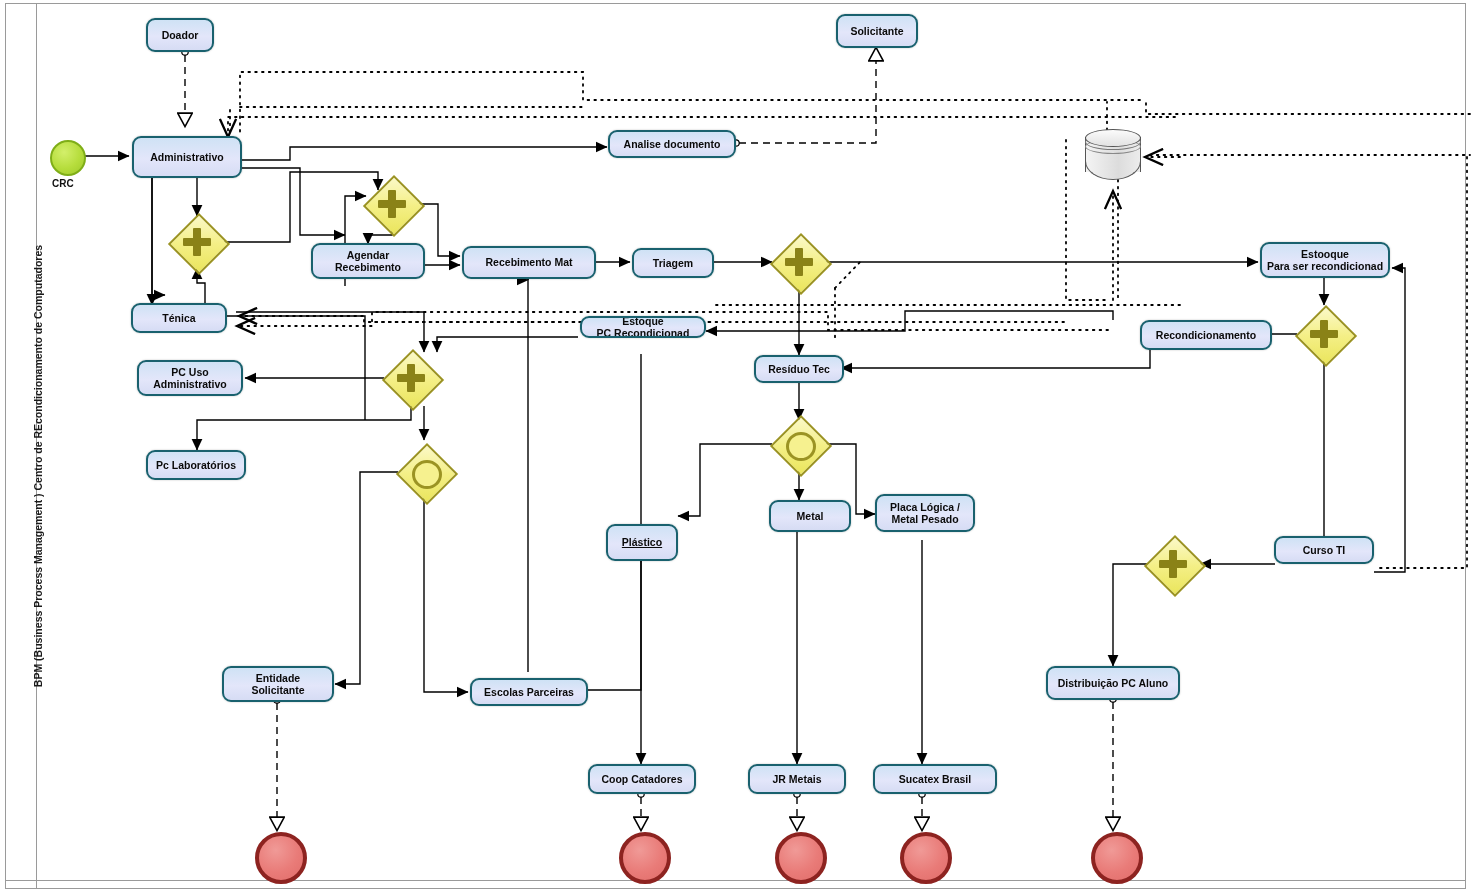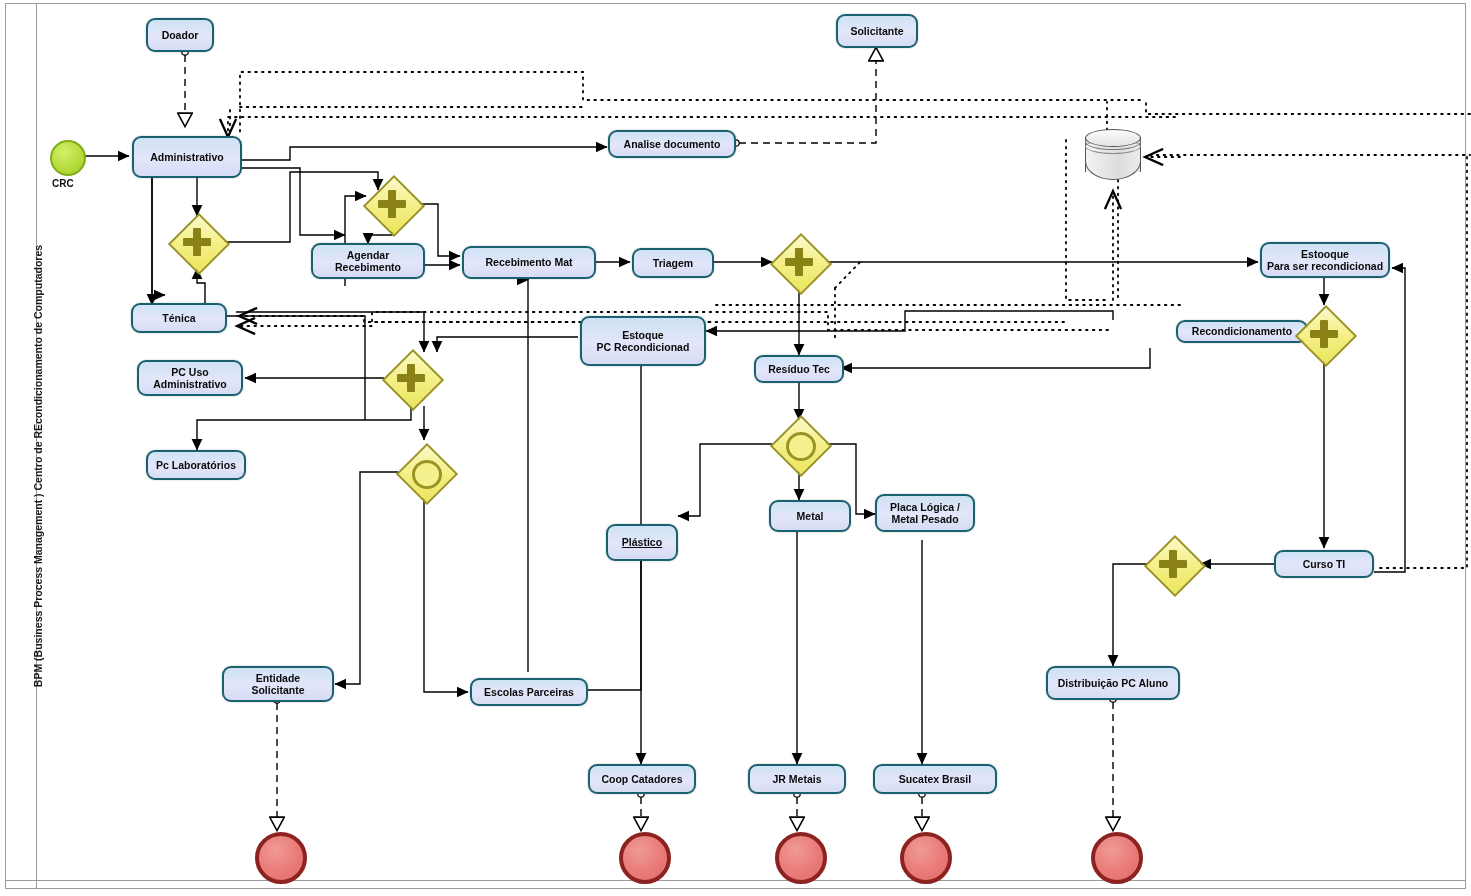--- a/index.html
+++ b/index.html
@@ -288,40 +288,40 @@
   <div class="start-label" style="left:52px;top:178px;">CRC</div>
 
   <div class="task" style="left:146px;top:18px;width:68px;height:34px;">Doador</div>
   <div class="task" style="left:836px;top:14px;width:82px;height:34px;">Solicitante</div>
   <div class="task" style="left:132px;top:136px;width:110px;height:42px;">Administrativo</div>
   <div class="task" style="left:608px;top:130px;width:128px;height:28px;">Analise documento</div>
   <div class="task" style="left:311px;top:243px;width:114px;height:36px;white-space:pre-line;">Agendar Recebimento</div>
   <div class="task" style="left:462px;top:246px;width:134px;height:33px;">Recebimento Mat</div>
   <div class="task" style="left:632px;top:248px;width:82px;height:30px;">Triagem</div>
   <div class="task" style="left:131px;top:303px;width:96px;height:30px;">Ténica</div>
-  <div class="task" style="left:580px;top:316px;width:126px;height:50px;white-space:pre-line;">Estoque
+  <div class="task" style="left:580px;top:316px;width:126px;height:22px;white-space:pre-line;">Estoque
 PC Recondicionad</div>
   <div class="task" style="left:754px;top:355px;width:90px;height:28px;">Resíduo Tec</div>
   <div class="task" style="left:137px;top:360px;width:106px;height:36px;white-space:pre-line;">PC Uso
 Administrativo</div>
   <div class="task" style="left:146px;top:450px;width:100px;height:30px;">Pc Laboratórios</div>
   <div class="task" style="left:606px;top:524px;width:72px;height:37px;text-decoration:underline;">Plástico</div>
   <div class="task" style="left:757px;top:500px;width:82px;height:32px;margin-left:12px;">Metal</div>
   <div class="task" style="left:875px;top:494px;width:100px;height:38px;white-space:pre-line;">Placa Lógica /
 Metal Pesado</div>
   <div class="task" style="left:222px;top:666px;width:112px;height:36px;white-space:pre-line;">Entidade
 Solicitante</div>
   <div class="task" style="left:470px;top:678px;width:118px;height:28px;">Escolas Parceiras</div>
   <div class="task" style="left:588px;top:764px;width:108px;height:30px;">Coop Catadores</div>
   <div class="task" style="left:748px;top:764px;width:98px;height:30px;">JR Metais</div>
   <div class="task" style="left:873px;top:764px;width:124px;height:30px;">Sucatex Brasil</div>
   <div class="task" style="left:1260px;top:242px;width:130px;height:36px;white-space:pre-line;">Estooque
 Para ser recondicionad</div>
-  <div class="task" style="left:1176px;top:320px;width:132px;height:23px;">Recondicionamento</div>
-  <div class="task" style="left:1274px;top:550px;width:100px;height:28px;">Curso  TI</div>
+  <div class="task" style="left:1140px;top:320px;width:132px;height:30px;">Recondicionamento</div>
+  <div class="task" style="left:1274px;top:536px;width:100px;height:28px;">Curso  TI</div>
   <div class="task" style="left:1046px;top:666px;width:134px;height:34px;">Distribuição PC Aluno</div>
 
   <div class="gw" style="left:170px;top:215px;">
     <div class="diamond"></div>
     <div class="plus-h"></div>
     <div class="plus-v"></div>
   </div>
   <div class="gw" style="left:365px;top:177px;">
     <div class="diamond"></div>
     <div class="plus-h"></div>

